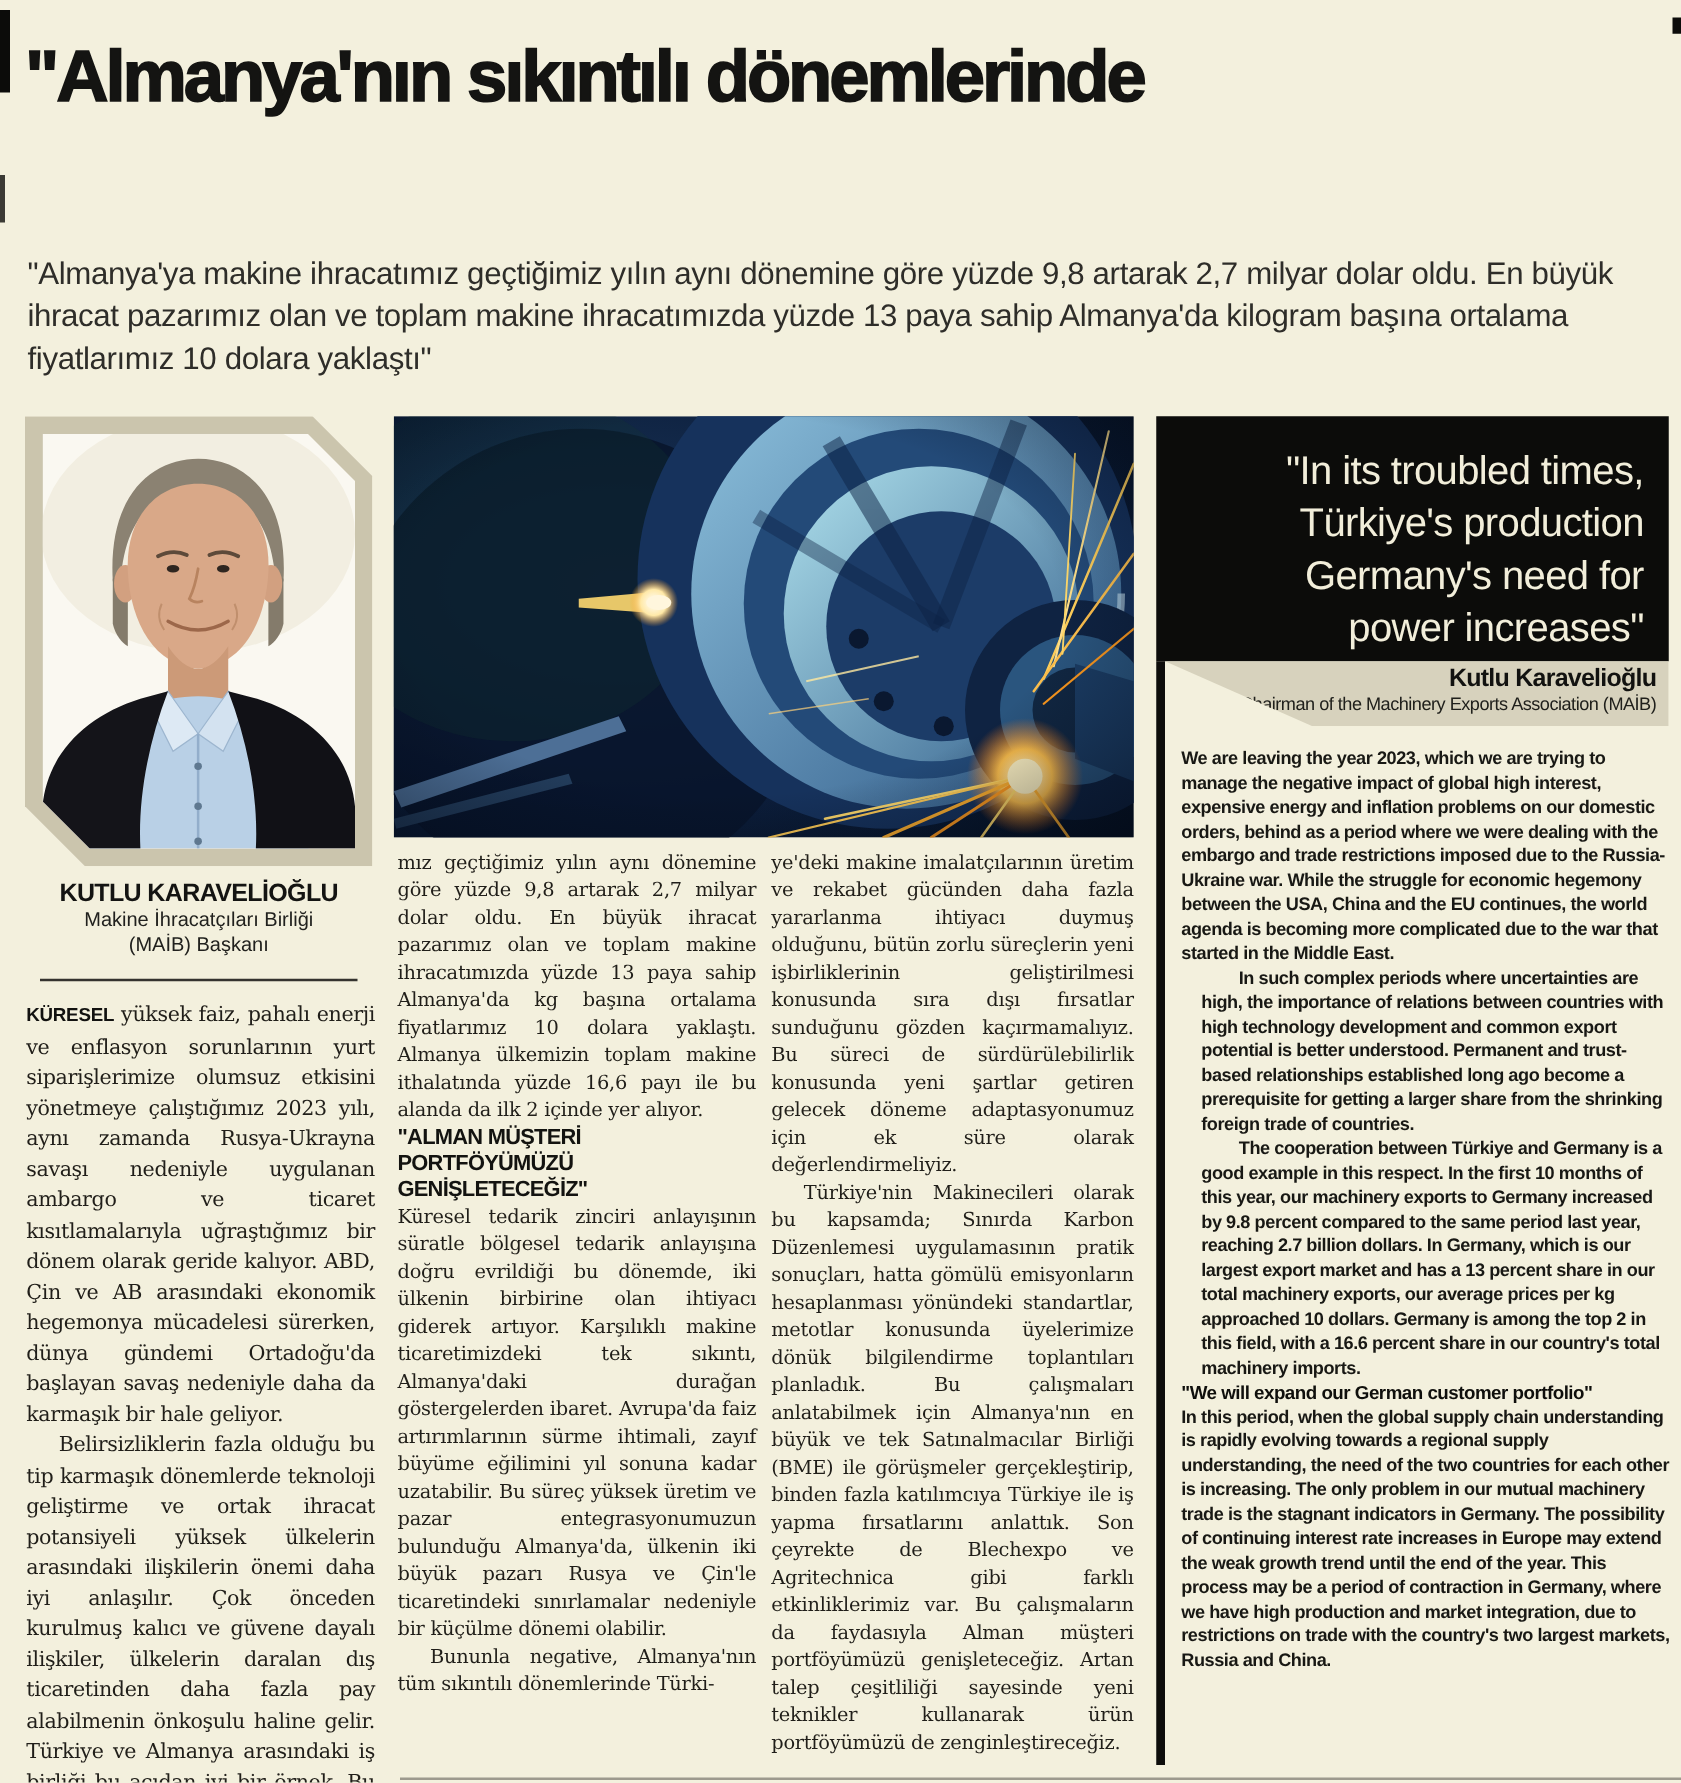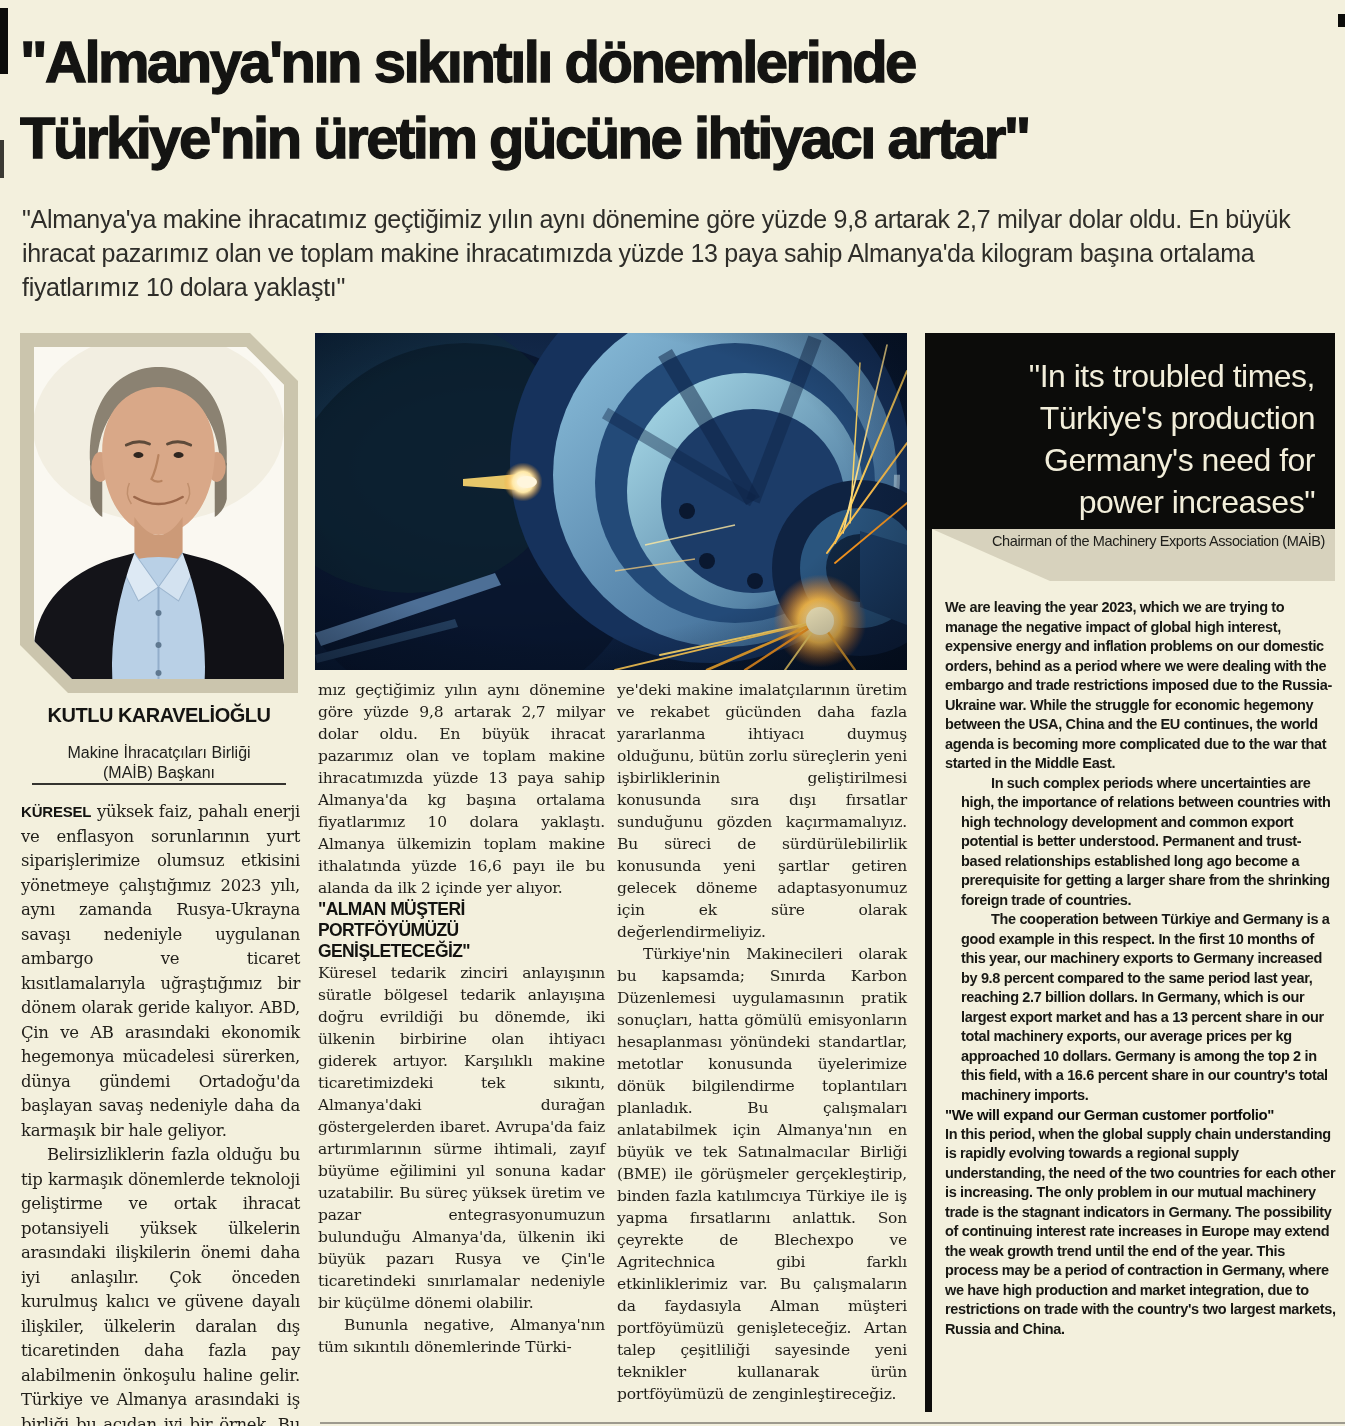--- a/index.html
+++ b/index.html
@@ -14,21 +14,21 @@
               letter-spacing:-0.3px;color:#2e2d29;}
 
   
   .portrait-card{left:20px;top:333px;width:278px;height:360px;background:#cbc5ad;
       clip-path:polygon(0 0,230px 0,278px 48px,278px 360px,48px 360px,0 312px);}
   .portrait-photo{position:absolute;left:14px;top:14px;width:250px;height:332px;background:#faf8f1;
       clip-path:polygon(0 0,212px 0,250px 38px,250px 332px,38px 332px,0 294px);}
   .portrait-photo svg{display:block;width:100%;height:100%;}
   .portrait-caption{left:20px;top:704px;width:278px;text-align:center;}
   .portrait-name{font-size:20px;font-weight:700;letter-spacing:-0.5px;color:#141412;text-align:center;}
-  .portrait-title{font-size:16px;line-height:20px;color:#21211e;margin-top:16px;}
+  .portrait-title{font-size:16px;line-height:20px;color:#21211e;margin-top:0;}
   .caption-rule{left:32px;top:783px;width:254px;height:0;border-top:2px solid #34332f;}
 
   
   .machine-photo{left:315px;top:333px;width:592px;height:337px;}
   .machine-photo svg{display:block;width:100%;height:100%;}
 
   
   .tcol{font-family:"DejaVu Serif",serif;text-align:justify;color:#201e19;}
   .tcol p{margin:0;}
   .tcol p.indent{text-indent:26px;}
@@ -65,21 +65,20 @@
 </head>
 <body>
 
 <div class="abs artifact" style="left:0;top:8px;width:8px;height:66px;"></div>
 <div class="abs artifact" style="left:0;top:140px;width:4px;height:38px;opacity:.8;"></div>
 <div class="abs artifact" style="left:1338px;top:14px;width:7px;height:13px;"></div>
 <div class="abs bottom-hairline"></div>
 
 <div class="abs headline">
   <div>"Almanya'nın sıkıntılı dönemlerinde</div>
-  <div>Türkiye'nin üretim gücüne ihtiyacı artar"</div>
 </div>
 <div class="abs standfirst">"Almanya'ya makine ihracatımız geçtiğimiz yılın aynı dönemine göre yüzde 9,8 artarak 2,7 milyar dolar oldu. En büyük ihracat pazarımız olan ve toplam makine ihracatımızda yüzde 13 paya sahip Almanya'da kilogram başına ortalama fiyatlarımız 10 dolara yaklaştı"</div>
 
 <div class="abs portrait-card">
   <div class="portrait-photo">
     <svg viewBox="0 0 249 332" preserveAspectRatio="none">
       <rect width="249" height="332" fill="#faf8f1"></rect>
       <ellipse cx="124" cy="80" rx="125" ry="95" fill="#f2eee1"></ellipse>
 
       <path d="M56,118 C52,48 88,20 124,20 C160,20 196,48 192,118 L186,124 C184,66 158,46 124,46 C90,46 64,66 62,124 Z" fill="#8b8272"></path>
@@ -226,20 +225,21 @@
 </div>
 
 <div class="abs quote-box">
   <div>"In its troubled times,</div>
   <div>Türkiye's production</div>
   <div>Germany's need for</div>
   <div>power increases"</div>
 </div>
 <div class="abs sidebar-rule"></div>
 <div class="abs quote-attrib">
+  <div class="attrib-name">Kutlu Karavelioğlu</div>
   <div class="attrib-title">Chairman of the Machinery Exports Association (MAİB)</div>
 </div>
 <div class="abs ecol">
   <p>We are leaving the year 2023, which we are trying to manage the negative impact of global high interest, expensive energy and inflation problems on our domestic orders, behind as a period where we were dealing with the embargo and trade restrictions imposed due to the Russia-Ukraine war. While the struggle for economic hegemony between the USA, China and the EU continues, the world agenda is becoming more complicated due to the war that started in the Middle East.</p>
   <p class="indent">In such complex periods where uncertainties are high, the importance of relations between countries with high technology development and common export potential is better understood. Permanent and trust-based relationships established long ago become a prerequisite for getting a larger share from the shrinking foreign trade of countries.</p>
   <p class="indent">The cooperation between Türkiye and Germany is a good example in this respect. In the first 10 months of this year, our machinery exports to Germany increased by 9.8 percent compared to the same period last year, reaching 2.7 billion dollars. In Germany, which is our largest export market and has a 13 percent share in our total machinery exports, our average prices per kg approached 10 dollars. Germany is among the top 2 in this field, with a 16.6 percent share in our country's total machinery imports.</p>
   <p class="en-subhead">"We will expand our German customer portfolio"</p>
   <p>In this period, when the global supply chain understanding is rapidly evolving towards a regional supply understanding, the need of the two countries for each other is increasing. The only problem in our mutual machinery trade is the stagnant indicators in Germany. The possibility of continuing interest rate increases in Europe may extend the weak growth trend until the end of the year. This process may be a period of contraction in Germany, where we have high production and market integration, due to restrictions on trade with the country's two largest markets, Russia and China.</p>
 </div>
 

